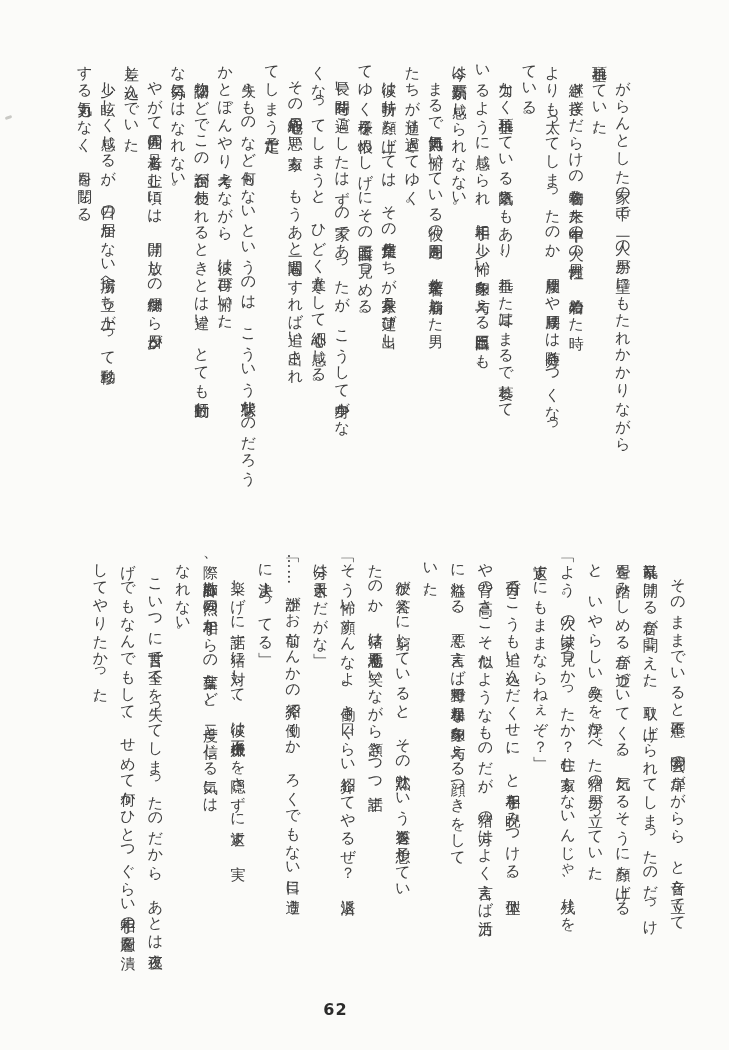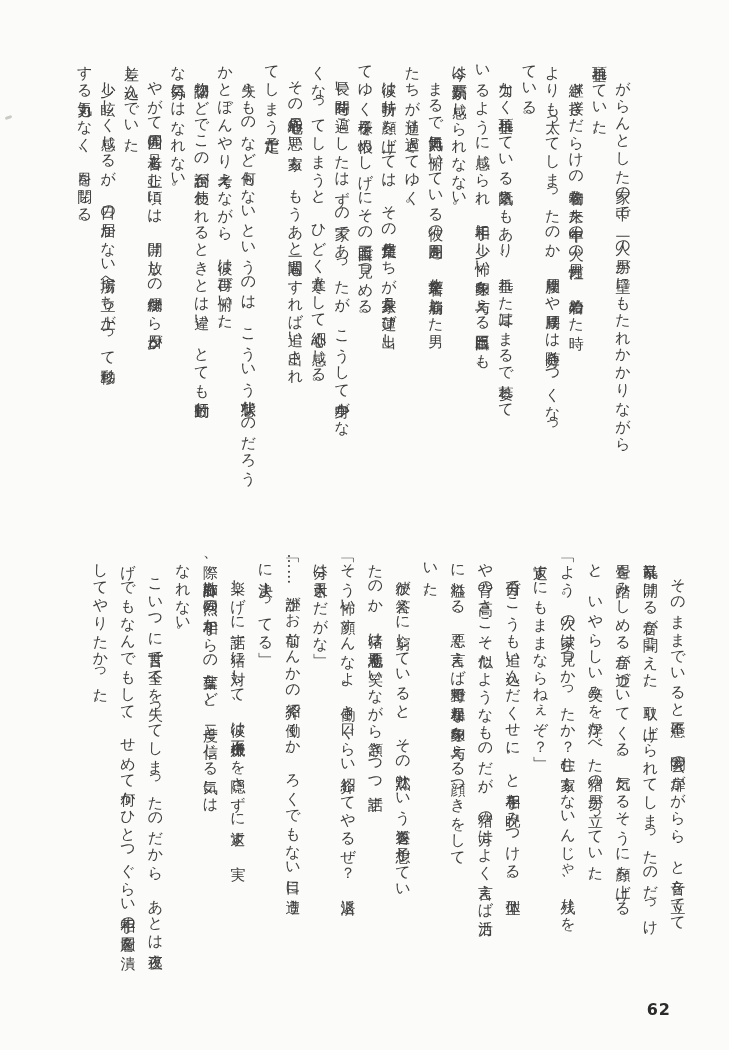--- a/index.html
+++ b/index.html
@@ -33,21 +33,21 @@
     top: 553px;
     right: 38px;
     height: 462px;
     line-height: 27.5px;
   }
   .page-number {
     position: absolute;
     top: 1000px;
     left: 0;
     right: 58px;
-    text-align: right;
+    text-align: center;
     font-family: "DejaVu Sans", "Liberation Sans", sans-serif;
     font-weight: bold;
     font-size: 16px;
     letter-spacing: 1px;
     color: #2b2b2b;
   }
   .speck {
     position: absolute;
     left: 5px;
     top: 116px;

